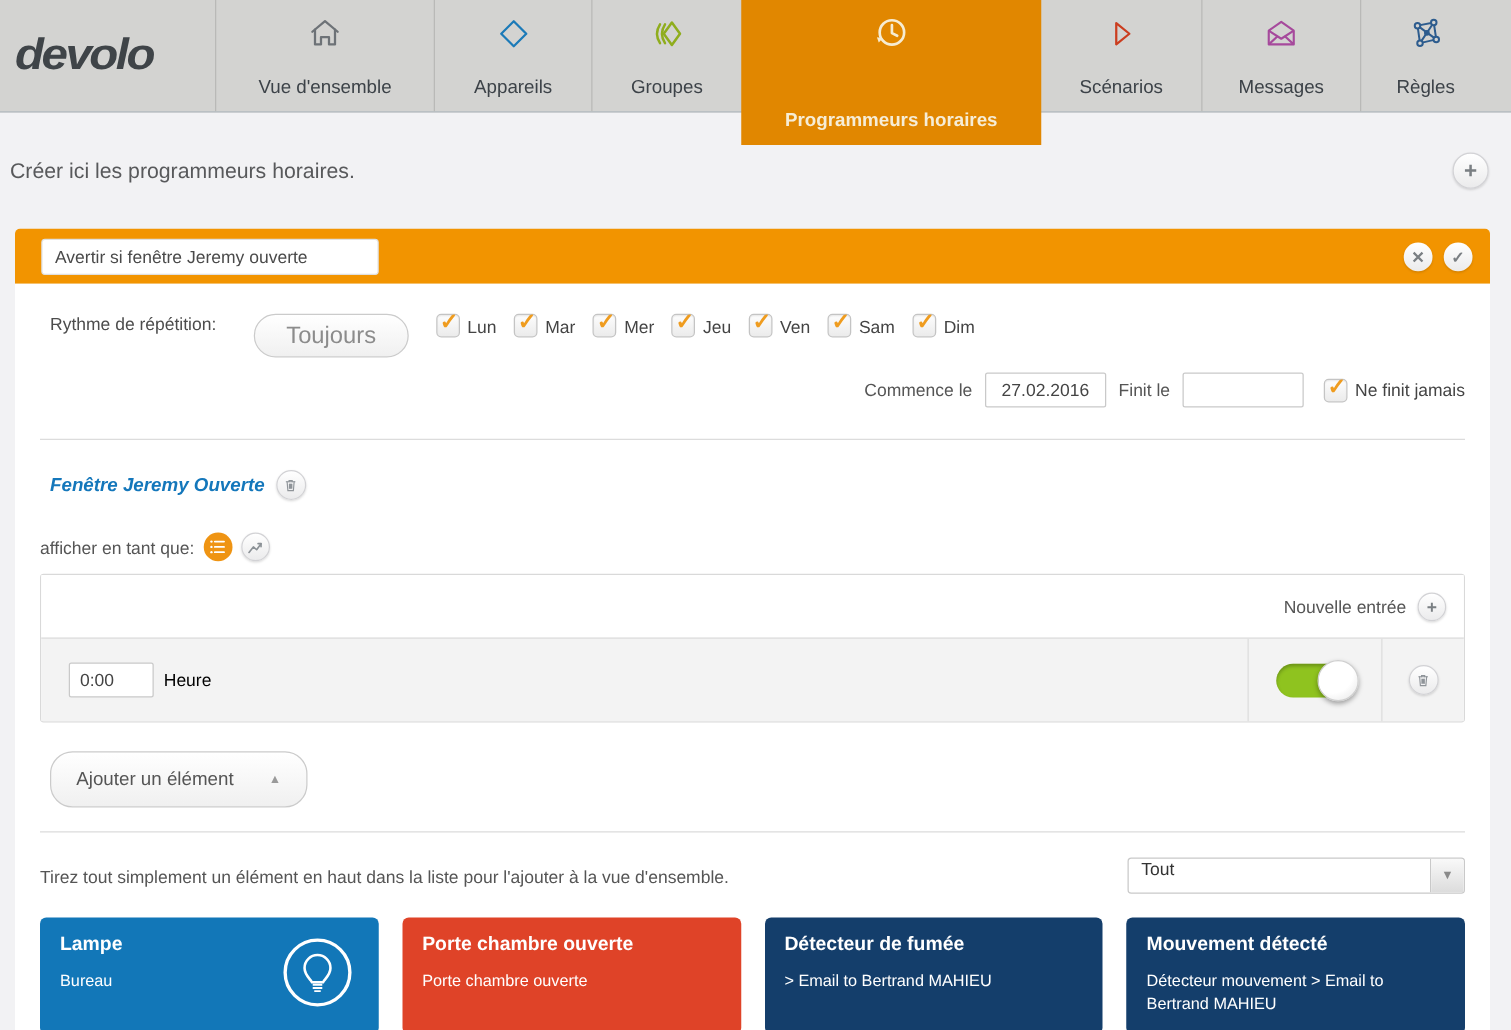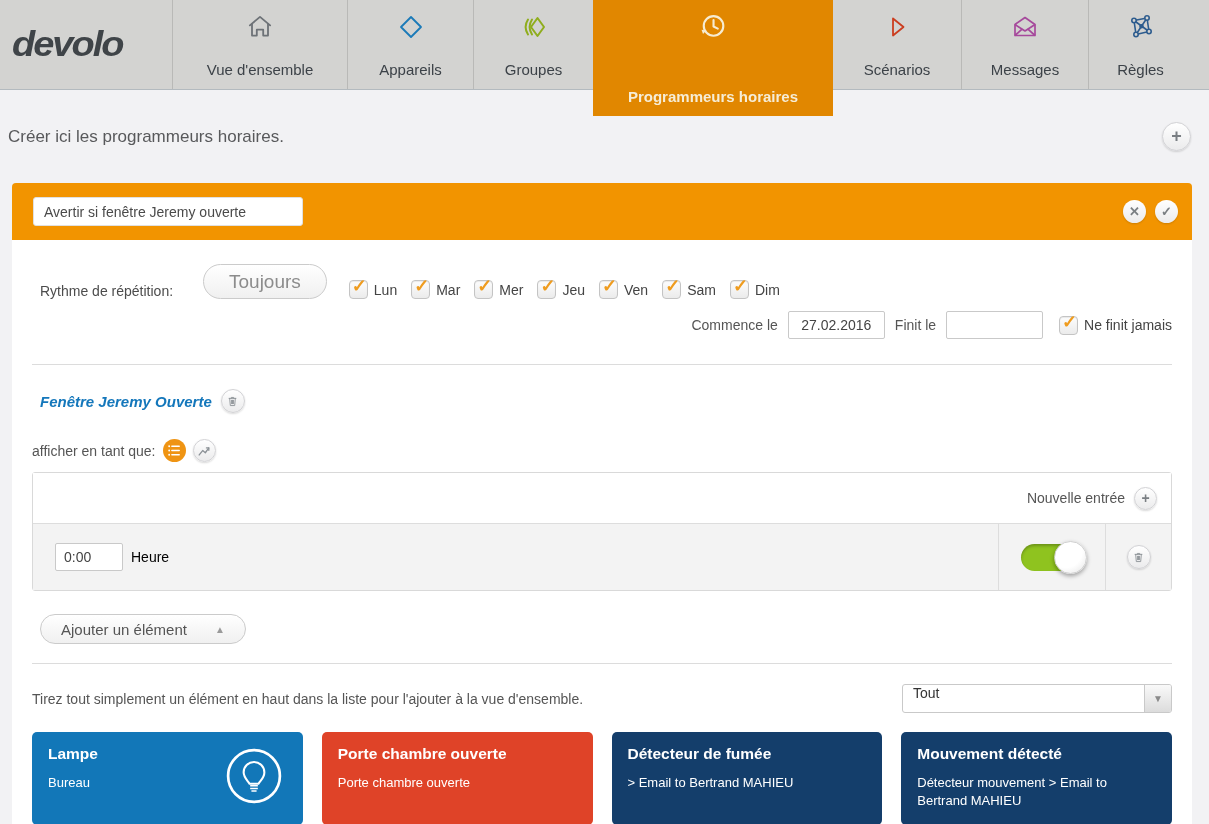--- a/index.html
+++ b/index.html
@@ -23,29 +23,29 @@
   
   .intro-band { height:93px; display:flex; align-items:center; justify-content:space-between; padding:0 18px 0 8px; }
   .intro-text { font-size:17px; color:#58595b; }
   .circle-btn { border-radius:50%; background:linear-gradient(#ffffff,#ebebec); border:1px solid #d2d2d5;
                 box-shadow:0 1px 2px rgba(0,0,0,.15); display:flex; align-items:center; justify-content:center;
                 color:#7a7f83; cursor:pointer; }
   .add-big { width:29px; height:29px; font-size:18px; font-weight:bold; }
 
   
   .panel { margin:0 17px 0 12px; }
-  .panel-header { height:57px; background:#f29400; border-radius:4px 4px 0 0; display:flex; align-items:center;
+  .panel-header { height:44px; background:#f29400; border-radius:4px 4px 0 0; display:flex; align-items:center;
                   justify-content:space-between; padding:0 14px 0 21px; }
   .name-input { width:270px; height:29px; border:1px solid #e0e0e0; border-radius:3px; padding:0 10px;
                 font-size:14px; color:#4a4a4a; font-family:inherit; }
   .header-actions { display:flex; gap:9px; }
   .hdr-circle { width:23px; height:23px; font-size:13px; font-weight:bold; border:none; }
   .panel-body { background:#ffffff; padding:0 20px 15px 20px; }
 
-  .repeat-row { display:flex; align-items:flex-end; margin:0 0 0 8px; padding-top:24px; }
+  .repeat-row { display:flex; align-items:flex-start; margin:0 0 0 8px; padding-top:24px; }
   .repeat-label { font-size:14px; color:#4c4c4c; width:163px; }
   .pill { border:1px solid #cbcbcb; border-radius:18px; background:linear-gradient(#ffffff,#f0f0f0);
           color:#8c8c8c; display:inline-flex; align-items:center; cursor:pointer; }
   .toujours { height:35px; padding:0 25px; font-size:19px; margin-right:22px; }
   .day-item { display:flex; align-items:center; margin-right:14px; cursor:pointer; }
   .checkbox { width:19px; height:19px; border:1px solid #c4c4c4; border-radius:4px;
               background:linear-gradient(#fdfdfd,#ebebeb); box-shadow:inset 0 1px 1px rgba(0,0,0,.08);
               position:relative; flex:0 0 auto; }
   .checkbox .tick { position:absolute; left:2px; top:-6px; font-size:18px; font-weight:bold; color:#ef9c1f; }
   .day-item .dlabel, .cb-label { font-size:14px; color:#444; margin-left:6px; }
@@ -77,21 +77,21 @@
                 font-size:14px; color:#444; font-family:inherit; }
   .time-unit { font-size:14px; color:#000000; margin-left:8px; }
   .entry-toggle-cell { width:107px; border-left:1px solid #dddddd; display:flex; align-items:center; justify-content:center; }
   .entry-del-cell { width:66px; border-left:1px solid #dddddd; display:flex; align-items:center; justify-content:center; }
   .toggle { width:62px; height:27px; border-radius:14px; background:#8fc31f; position:relative;
             box-shadow:inset 0 2px 3px rgba(0,0,0,.25); cursor:pointer; }
   .toggle .knob { position:absolute; right:-4px; top:-3px; width:33px; height:33px; border-radius:50%;
                   background:radial-gradient(circle at 35% 30%, #ffffff 55%, #e4e4e4);
                   border:1px solid #cfcfcf; box-shadow:0 2px 4px rgba(0,0,0,.35); }
 
-  .add-element { height:30px; padding:0 20px; font-size:15px; color:#555; margin:23px 0 0 8px;justify-content:space-between; }
+  .add-element { height:45px; padding:0 20px; font-size:15px; color:#555; margin:23px 0 0 8px;justify-content:space-between; }
   .add-element .up-arr { font-size:10px; color:#9a9a9a; margin-left:28px; }
 
   .hint-row { display:flex; align-items:center; justify-content:space-between; margin-top:20px; }
   .hint-text { font-size:14px; color:#555; }
   .dropdown { width:270px; height:29px; border:1px solid #c9c9c9; border-radius:3px; background:#fff;
               display:flex; align-items:flex-start; cursor:pointer; }
   .dropdown .dd-value { flex:1; font-size:14px; color:#333; padding-left:10px; }
   .dropdown .dd-btn { width:27px; height:27px; border-left:1px solid #c9c9c9; border-radius:0 2px 2px 0;
                       background:linear-gradient(#f9f9f9,#dcdcdc); display:flex; align-items:center;
                       justify-content:center; color:#8a8a8a; font-size:10px; }

